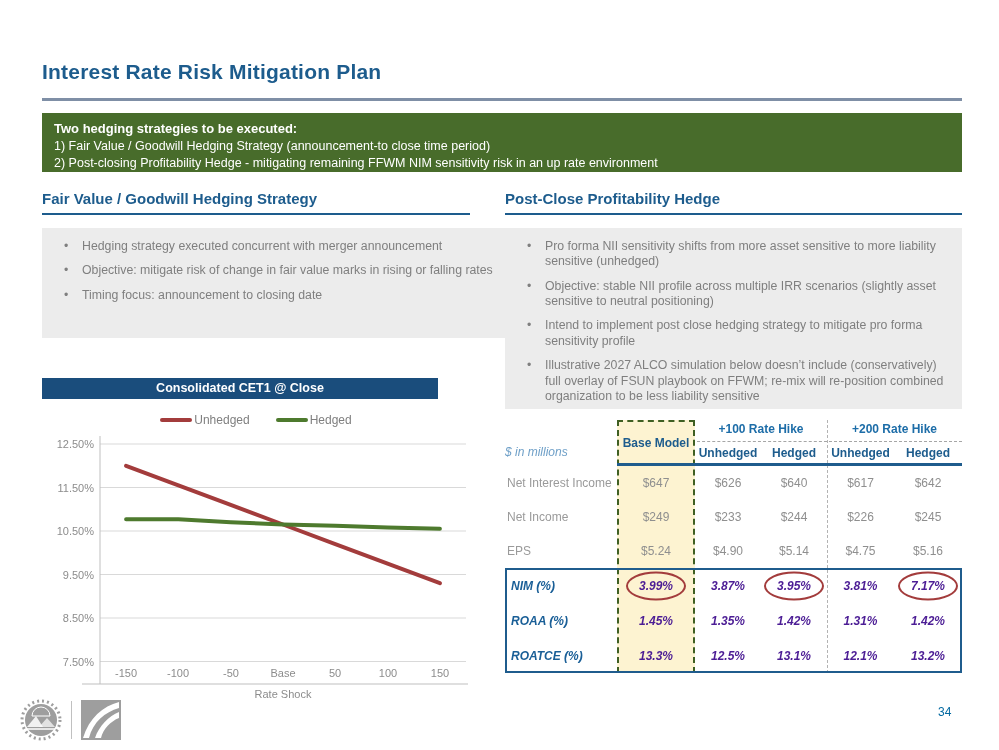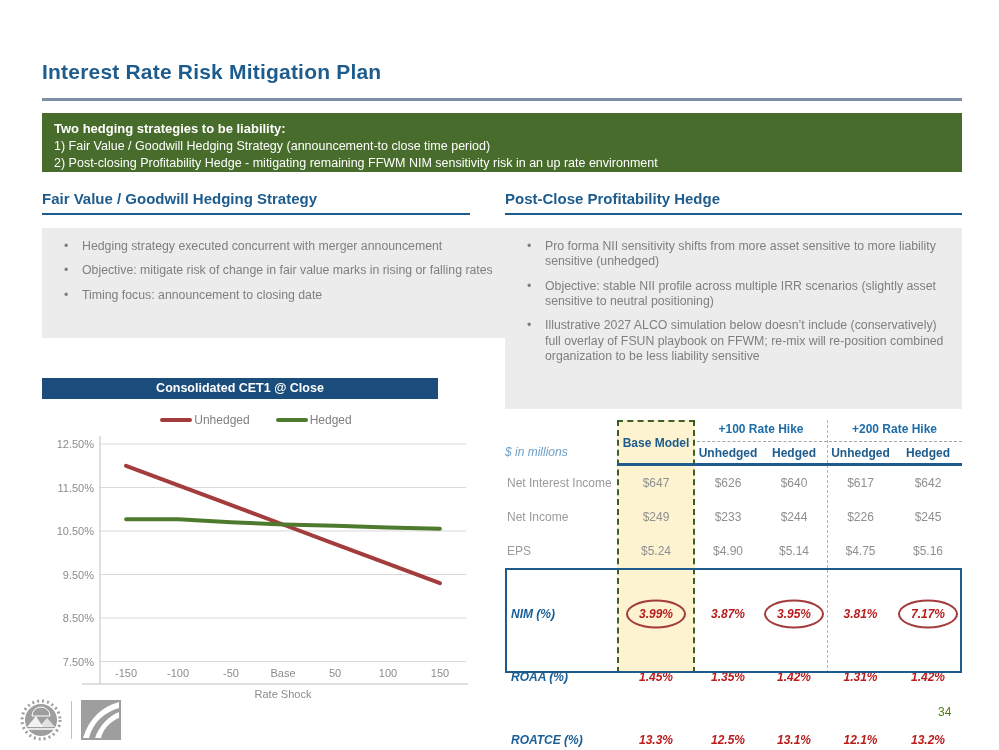--- a/index.html
+++ b/index.html
@@ -56,63 +56,64 @@
   .g1{left:190px;width:132px;}
   .g2{left:322px;width:135px;}
   .dash{position:absolute;top:21px;border-top:1px dashed #a6a6a6;}
   .d1{left:192px;width:130px;}
   .d2{left:324px;width:133px;}
   .sub{position:absolute;top:26px;font-weight:bold;color:#1d5c8d;text-align:center;font-size:12px;}
   .s1{left:190px;width:66px;} .s2{left:256px;width:66px;}
   .s3{left:322px;width:67px;} .s4{left:389px;width:68px;}
   .blue-line{position:absolute;left:112px;right:0;bottom:0;height:3px;background:#1f5c8d;}
   .t-row{position:relative;display:flex;align-items:center;height:34px;z-index:1;}
-  .t-row.blue{height:35px;margin-top:28px;}
+  .t-row.blue{height:35px;}
   .t-label{width:112px;box-sizing:border-box;padding-left:2px;color:#9a9a9a;}
   .t-row.blue .t-label{color:#1a5f97;font-weight:bold;font-style:italic;padding-left:6px;}
   .t-cell{text-align:center;color:#8f8f8f;position:relative;}
-  .t-row.blue .t-cell{color:#b91c1c;font-weight:bold;font-style:italic;}
+  .t-row.blue .t-cell{color:#4c1d95;font-weight:bold;font-style:italic;}
   .cw-base{width:78px;} .cw-c1{width:66px;} .cw-c2{width:66px;} .cw-c3{width:67px;} .cw-c4{width:68px;}
   .circled::after{content:"";position:absolute;left:50%;top:50%;transform:translate(-50%,-50%);
                   width:56px;height:25px;border:2px solid #a33c3c;border-radius:50%;}
 
   
   .footer-logos{position:absolute;left:20px;top:699px;display:flex;align-items:center;gap:9px;}
   .logo-divider{width:1px;height:38px;background:#c0c0c0;}
-  .page-num{position:absolute;left:938px;top:705px;font-size:12px;color:#4d7c0f;}
+  .page-num{position:absolute;left:938px;top:705px;font-size:12px;color:#0369a1;}
 </style>
 </head>
 <body>
 
 <div class="slide">
 
   <div class="page-title">Interest Rate Risk Mitigation Plan</div>
   <div class="title-rule"></div>
 
   <div class="banner">
-    <div class="b-head">Two hedging strategies to be liability:</div>
+    <div class="b-head">Two hedging strategies to be executed:</div>
     <div class="b-line">1) Fair Value / Goodwill Hedging Strategy (announcement-to close time period)</div>
     <div class="b-line">2) Post-closing Profitability Hedge - mitigating remaining FFWM NIM sensitivity risk in an up rate environment</div>
   </div>
 
   <div class="sec-title sec-left">Fair Value / Goodwill Hedging Strategy</div>
   <div class="sec-title sec-right">Post-Close Profitability Hedge</div>
 
   <div class="graybox gb-left">
     <ul class="bullets">
       <li>Hedging strategy executed concurrent with merger announcement</li>
       <li>Objective: mitigate risk of change in fair value marks in rising or falling rates</li>
       <li>Timing focus: announcement to closing date</li>
     </ul>
   </div>
 
   <div class="graybox gb-right">
     <ul class="bullets">
       <li>Pro forma NII sensitivity shifts from more asset sensitive to more liability sensitive (unhedged)</li>
       <li>Objective: stable NII profile across multiple IRR scenarios (slightly asset sensitive to neutral positioning)</li>
+      <li>Intend to implement post close hedging strategy to mitigate pro forma sensitivity profile</li>
       <li>Illustrative 2027 ALCO simulation below doesn’t include (conservatively) full overlay of FSUN playbook on FFWM; re-mix will re-position combined organization to be less liability sensitive</li>
     </ul>
   </div>
 
   <div class="chart-titlebar">Consolidated CET1 @ Close</div>
 
   <div class="legend">
     <span class="legend-item">
       <span class="swatch" style="background: rgb(163, 60, 60);"></span>
       <span>Unhedged</span>

